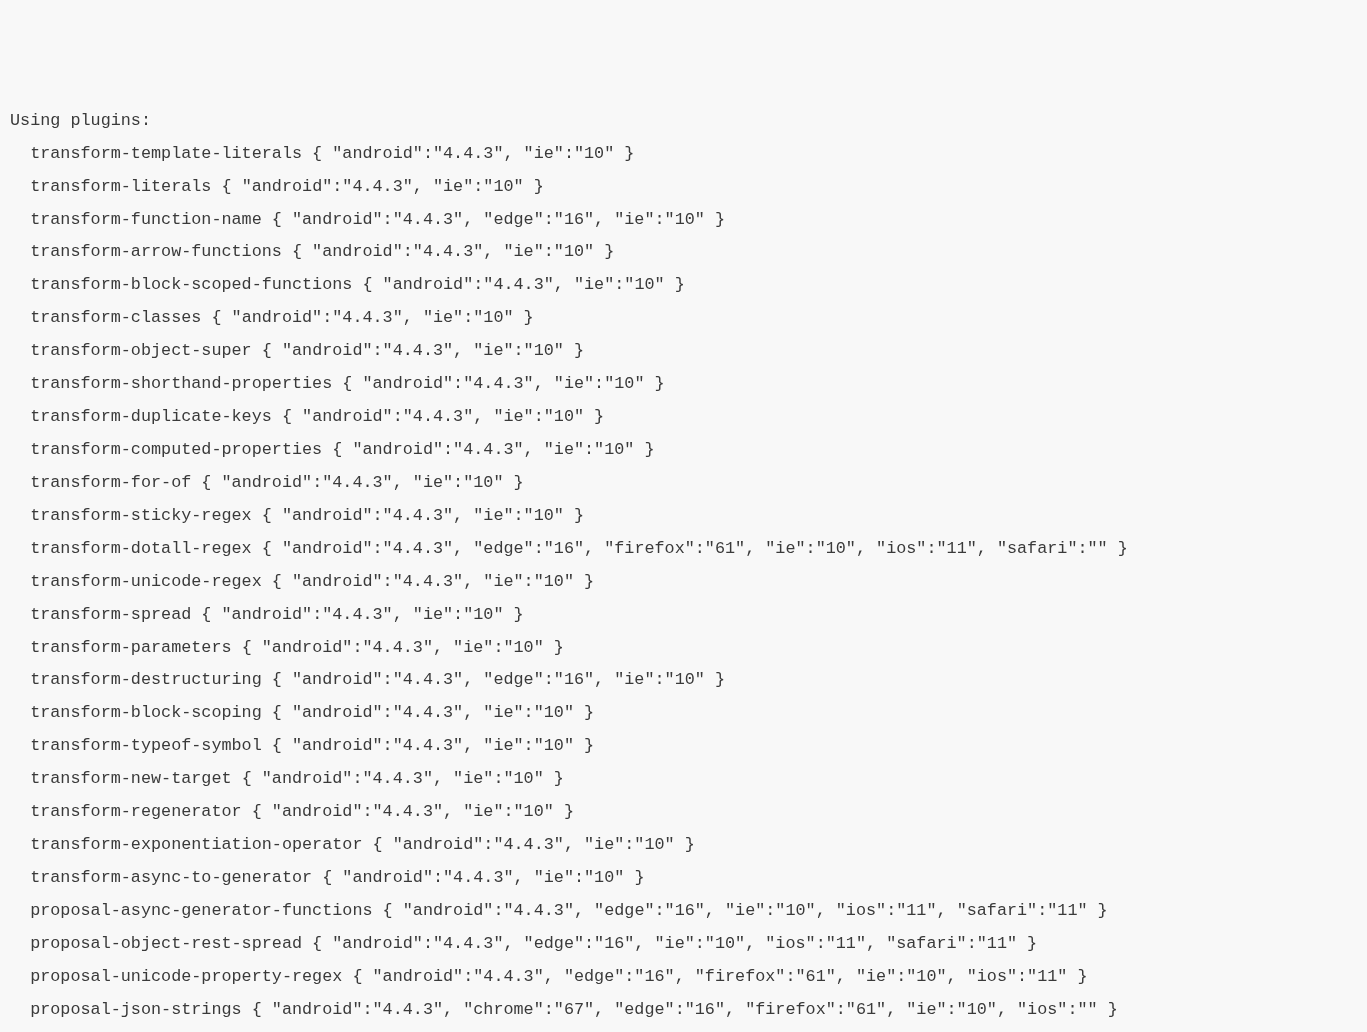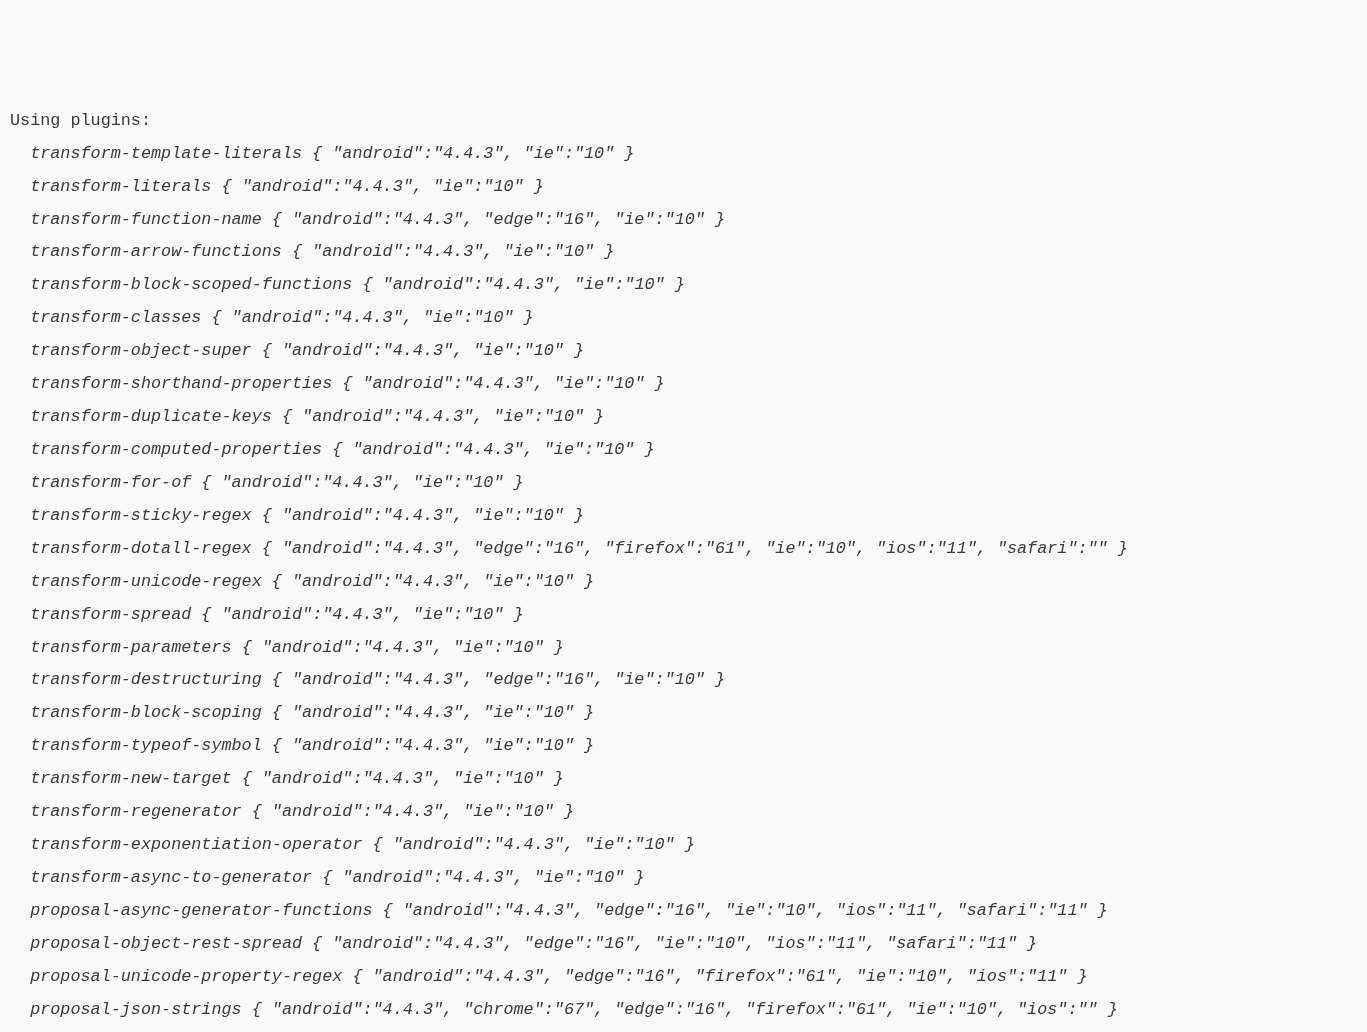--- a/index.html
+++ b/index.html
@@ -15,21 +15,20 @@
     }
     .pad {
       padding: 6px 10px 10px 10px;
     }
     .hdr {
       display: block;
     }
     .line {
       display: block;
       padding-left: 2ch;
-      font-style: italic;
     }
   </style>
 </head>
 <body>
 <div class="pad">
 <span class="hdr">Using plugins:</span><span id="lines"><span class="line"><span>transform-template-literals</span><span> { "android":"4.4.3", "ie":"10" }</span></span><span class="line"><span>transform-literals</span><span> { "android":"4.4.3", "ie":"10" }</span></span><span class="line"><span>transform-function-name</span><span> { "android":"4.4.3", "edge":"16", "ie":"10" }</span></span><span class="line"><span>transform-arrow-functions</span><span> { "android":"4.4.3", "ie":"10" }</span></span><span class="line"><span>transform-block-scoped-functions</span><span> { "android":"4.4.3", "ie":"10" }</span></span><span class="line"><span>transform-classes</span><span> { "android":"4.4.3", "ie":"10" }</span></span><span class="line"><span>transform-object-super</span><span> { "android":"4.4.3", "ie":"10" }</span></span><span class="line"><span>transform-shorthand-properties</span><span> { "android":"4.4.3", "ie":"10" }</span></span><span class="line"><span>transform-duplicate-keys</span><span> { "android":"4.4.3", "ie":"10" }</span></span><span class="line"><span>transform-computed-properties</span><span> { "android":"4.4.3", "ie":"10" }</span></span><span class="line"><span>transform-for-of</span><span> { "android":"4.4.3", "ie":"10" }</span></span><span class="line"><span>transform-sticky-regex</span><span> { "android":"4.4.3", "ie":"10" }</span></span><span class="line"><span>transform-dotall-regex</span><span> { "android":"4.4.3", "edge":"16", "firefox":"61", "ie":"10", "ios":"11", "safari":"" }</span></span><span class="line"><span>transform-unicode-regex</span><span> { "android":"4.4.3", "ie":"10" }</span></span><span class="line"><span>transform-spread</span><span> { "android":"4.4.3", "ie":"10" }</span></span><span class="line"><span>transform-parameters</span><span> { "android":"4.4.3", "ie":"10" }</span></span><span class="line"><span>transform-destructuring</span><span> { "android":"4.4.3", "edge":"16", "ie":"10" }</span></span><span class="line"><span>transform-block-scoping</span><span> { "android":"4.4.3", "ie":"10" }</span></span><span class="line"><span>transform-typeof-symbol</span><span> { "android":"4.4.3", "ie":"10" }</span></span><span class="line"><span>transform-new-target</span><span> { "android":"4.4.3", "ie":"10" }</span></span><span class="line"><span>transform-regenerator</span><span> { "android":"4.4.3", "ie":"10" }</span></span><span class="line"><span>transform-exponentiation-operator</span><span> { "android":"4.4.3", "ie":"10" }</span></span><span class="line"><span>transform-async-to-generator</span><span> { "android":"4.4.3", "ie":"10" }</span></span><span class="line"><span>proposal-async-generator-functions</span><span> { "android":"4.4.3", "edge":"16", "ie":"10", "ios":"11", "safari":"11" }</span></span><span class="line"><span>proposal-object-rest-spread</span><span> { "android":"4.4.3", "edge":"16", "ie":"10", "ios":"11", "safari":"11" }</span></span><span class="line"><span>proposal-unicode-property-regex</span><span> { "android":"4.4.3", "edge":"16", "firefox":"61", "ie":"10", "ios":"11" }</span></span><span class="line"><span>proposal-json-strings</span><span> { "android":"4.4.3", "chrome":"67", "edge":"16", "firefox":"61", "ie":"10", "ios":"" }</span></span><span class="line"></span></span>
 </div>
 
 
 

